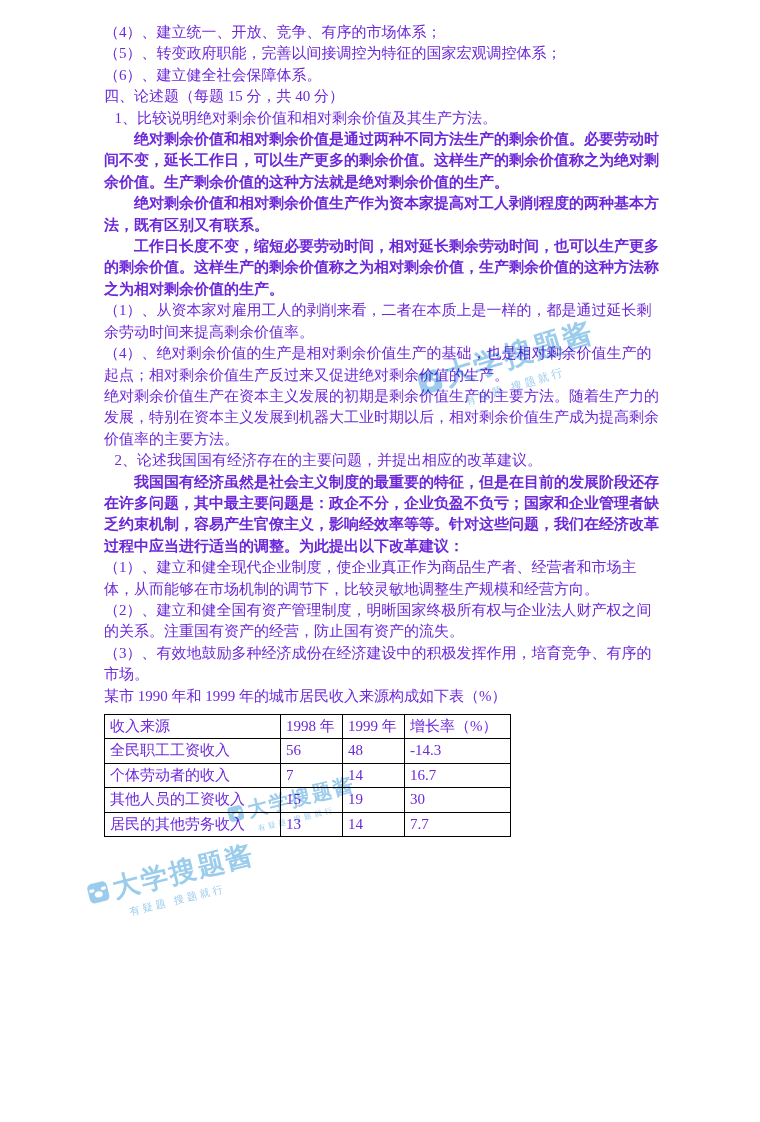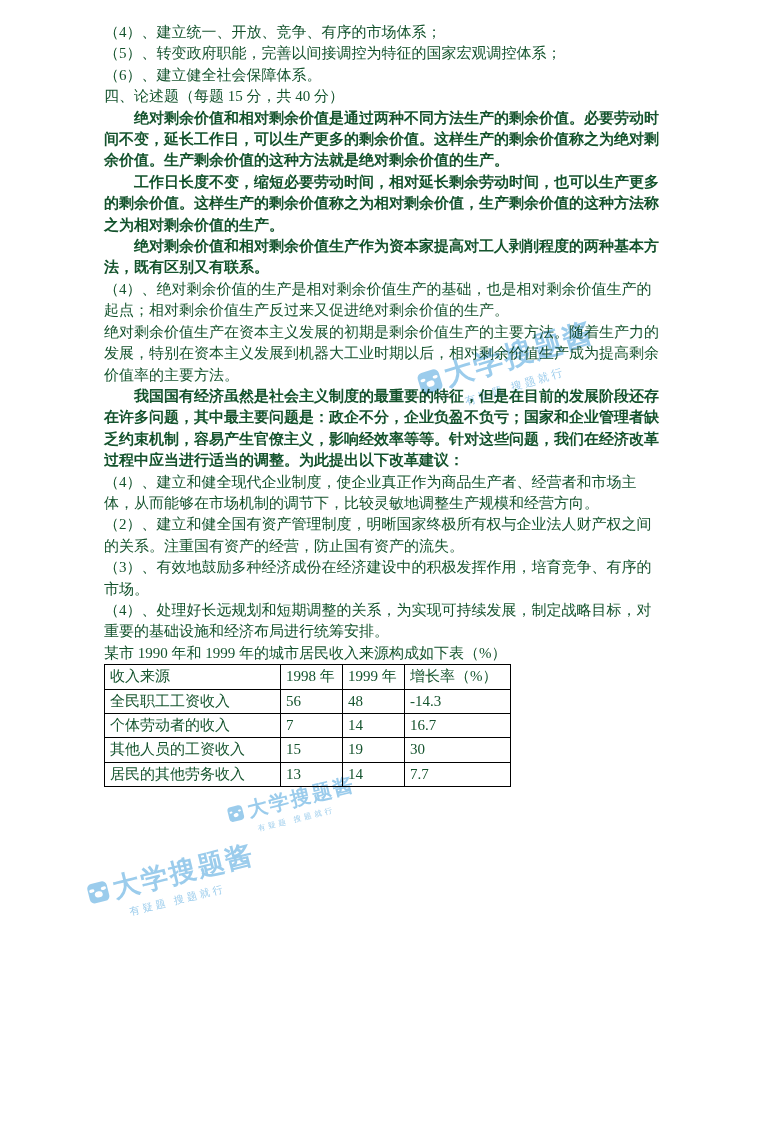--- a/index.html
+++ b/index.html
@@ -12,30 +12,31 @@
     overflow:hidden;
     font-family:"Liberation Serif","DejaVu Serif",serif;
   }
   .content{
     position:absolute;
     left:104px;
     top:22px;
     width:558px;
     font-size:15px;
     line-height:21.4px;
-    color:#14532d;
+    color:#6d28d9;
     z-index:1;
   }
   .content p{margin:0;}
   p.p{text-indent:2em;font-weight:bold;}
   p.q{text-indent:0.7em;}
   table.data-table{
     border-collapse:collapse;
     table-layout:fixed;
     width:406px;
+    margin-top:7px;
   }
   table.data-table th,
   table.data-table td{
     border:1px solid #000;
     font-weight:normal;
     text-align:left;
     padding:1px 5px;
     height:21px;
     font-size:15px;
     overflow:hidden;
@@ -82,30 +83,32 @@
 </head>
 <body>
 
 <div class="page">
 
   <div class="content">
     <p class="item">（4）、建立统一、开放、竞争、有序的市场体系；</p>
     <p class="item">（5）、转变政府职能，完善以间接调控为特征的国家宏观调控体系；</p>
     <p class="item">（6）、建立健全社会保障体系。</p>
     <p class="item">四、论述题（每题 15 分，共 40 分）</p>
+    <p class="q">1、比较说明绝对剩余价值和相对剩余价值及其生产方法。</p>
     <p class="p">绝对剩余价值和相对剩余价值是通过两种不同方法生产的剩余价值。必要劳动时间不变，延长工作日，可以生产更多的剩余价值。这样生产的剩余价值称之为绝对剩余价值。生产剩余价值的这种方法就是绝对剩余价值的生产。</p>
+    <p class="p">绝对剩余价值和相对剩余价值生产作为资本家提高对工人剥削程度的两种基本方法，既有区别又有联系。</p>
     <p class="p">工作日长度不变，缩短必要劳动时间，相对延长剩余劳动时间，也可以生产更多的剩余价值。这样生产的剩余价值称之为相对剩余价值，生产剩余价值的这种方法称之为相对剩余价值的生产。</p>
-    <p class="p">绝对剩余价值和相对剩余价值生产作为资本家提高对工人剥削程度的两种基本方法，既有区别又有联系。</p>
+    <p class="item">（1）、从资本家对雇用工人的剥削来看，二者在本质上是一样的，都是通过延长剩余劳动时间来提高剩余价值率。</p>
     <p class="item">（4）、绝对剩余价值的生产是相对剩余价值生产的基础，也是相对剩余价值生产的起点；相对剩余价值生产反过来又促进绝对剩余价值的生产。</p>
     <p class="item">绝对剩余价值生产在资本主义发展的初期是剩余价值生产的主要方法。随着生产力的发展，特别在资本主义发展到机器大工业时期以后，相对剩余价值生产成为提高剩余价值率的主要方法。</p>
+    <p class="q">2、论述我国国有经济存在的主要问题，并提出相应的改革建议。</p>
     <p class="p">我国国有经济虽然是社会主义制度的最重要的特征，但是在目前的发展阶段还存在许多问题，其中最主要问题是：政企不分，企业负盈不负亏；国家和企业管理者缺乏约束机制，容易产生官僚主义，影响经效率等等。针对这些问题，我们在经济改革过程中应当进行适当的调整。为此提出以下改革建议：</p>
-    <p class="item">（4）、建立和健全现代企业制度，使企业真正作为商品生产者、经营者和市场主体，从而能够在市场机制的调节下，比较灵敏地调整生产规模和经营方向。</p>
+    <p class="item">（1）、建立和健全现代企业制度，使企业真正作为商品生产者、经营者和市场主体，从而能够在市场机制的调节下，比较灵敏地调整生产规模和经营方向。</p>
     <p class="item">（2）、建立和健全国有资产管理制度，明晰国家终极所有权与企业法人财产权之间的关系。注重国有资产的经营，防止国有资产的流失。</p>
     <p class="item">（3）、有效地鼓励多种经济成份在经济建设中的积极发挥作用，培育竞争、有序的市场。</p>
-    <p class="item">（4）、处理好长远规划和短期调整的关系，为实现可持续发展，制定战略目标，对重要的基础设施和经济布局进行统筹安排。</p>
     <p class="item">某市 1990 年和 1999 年的城市居民收入来源构成如下表（%）</p>
 
     <table class="data-table">
       <colgroup>
         <col style="width:176px">
         <col style="width:62px">
         <col style="width:62px">
         <col style="width:106px">
       </colgroup>
       <thead>

